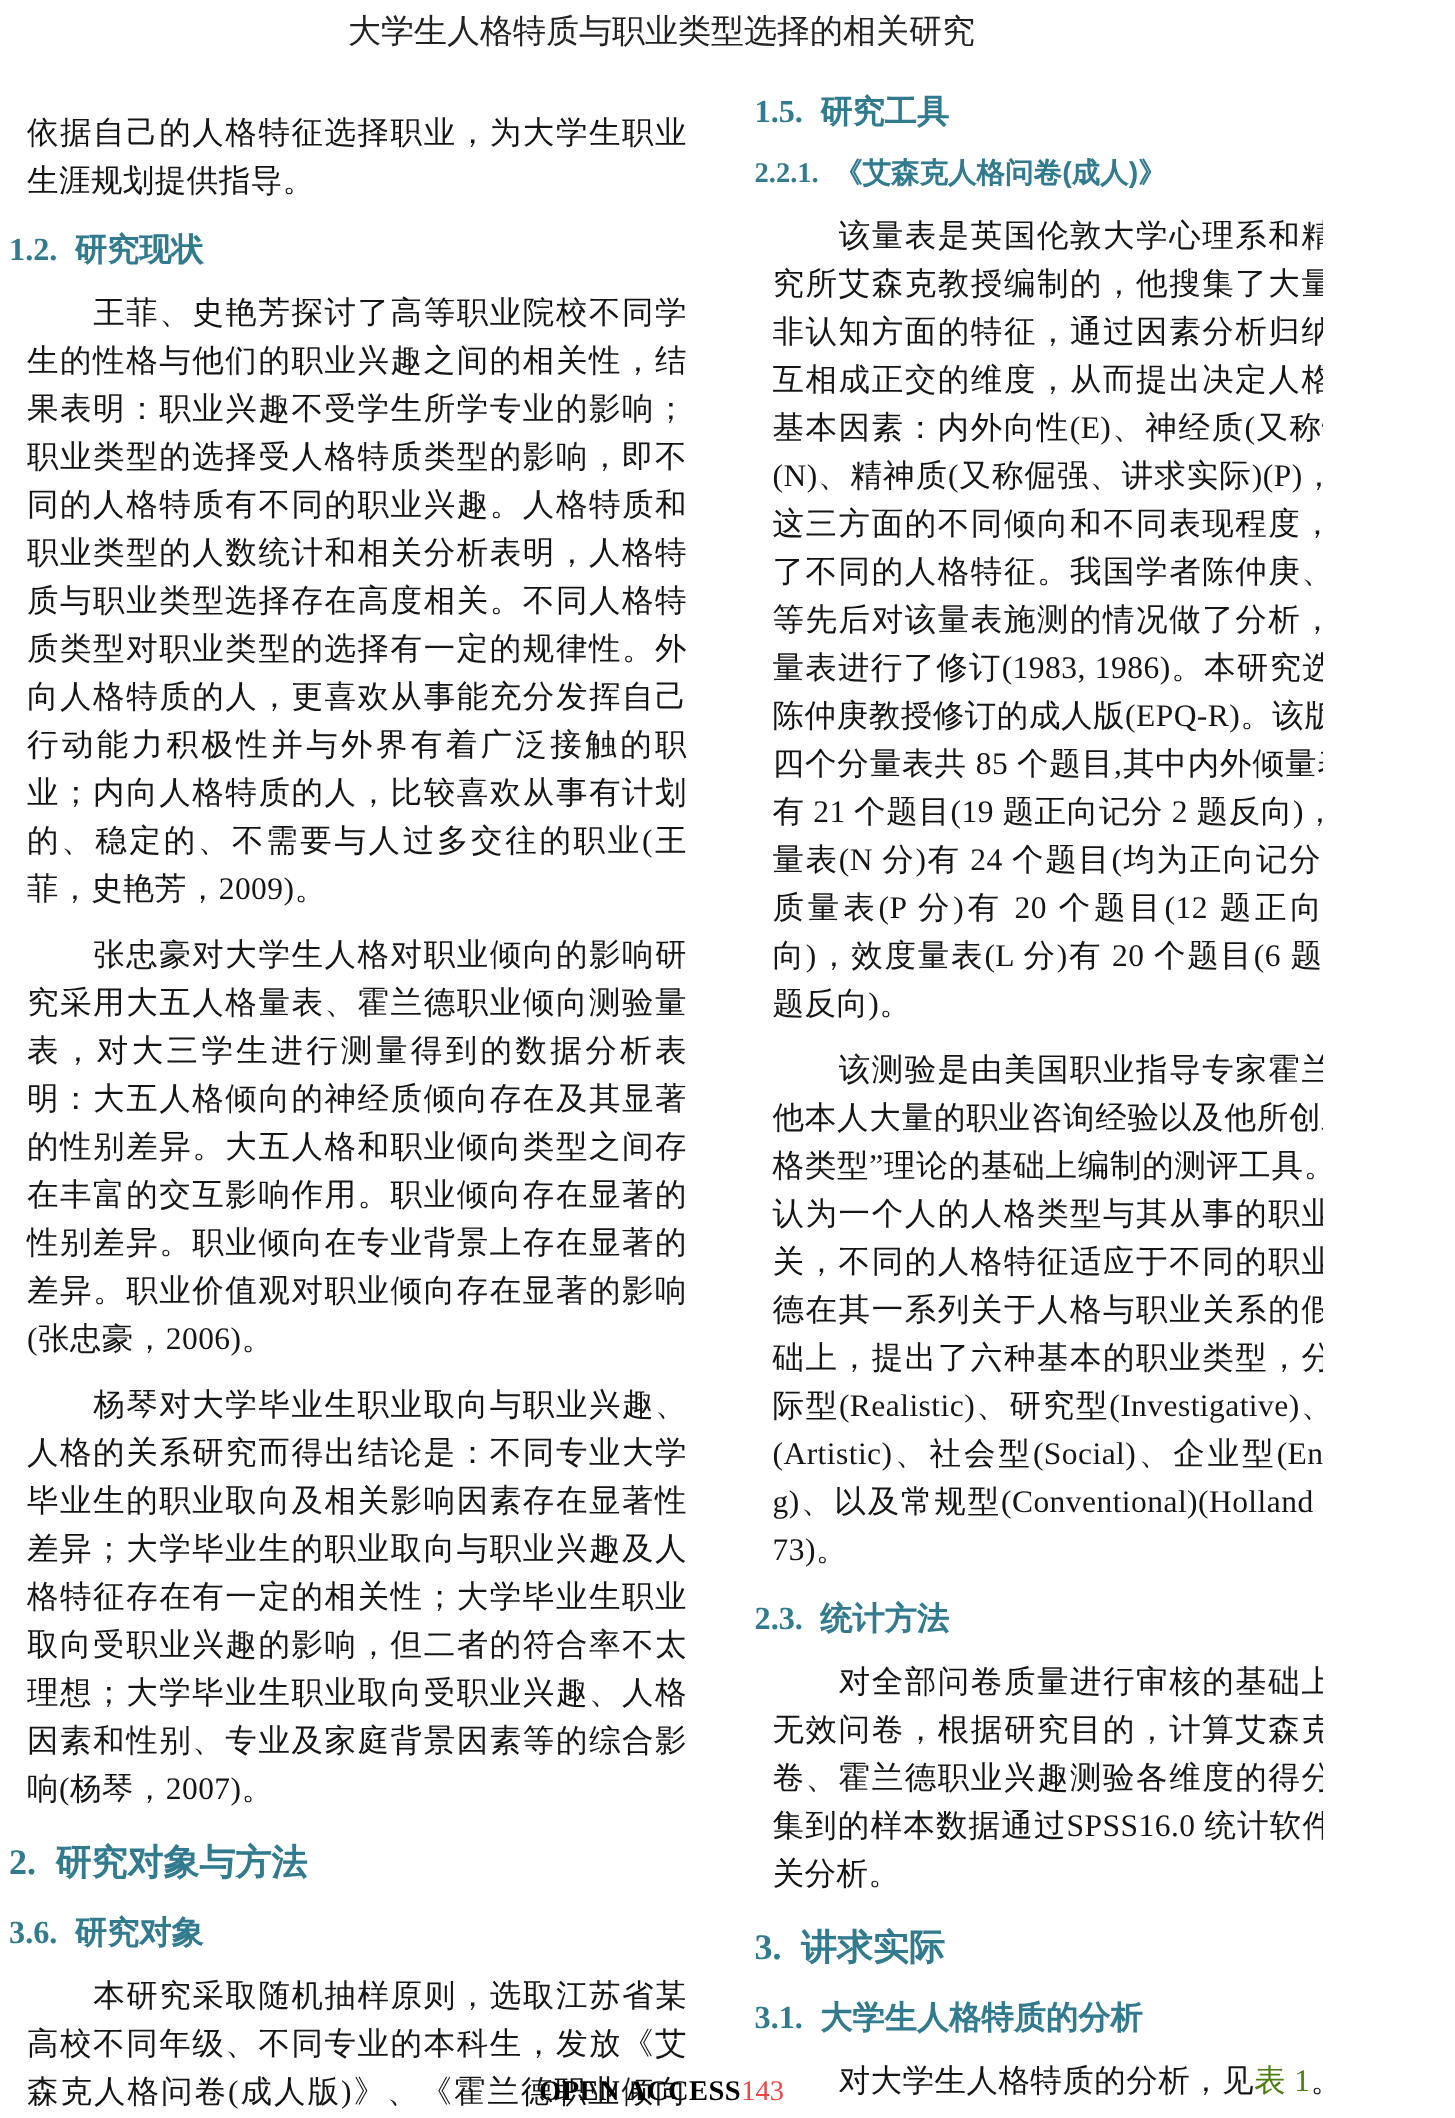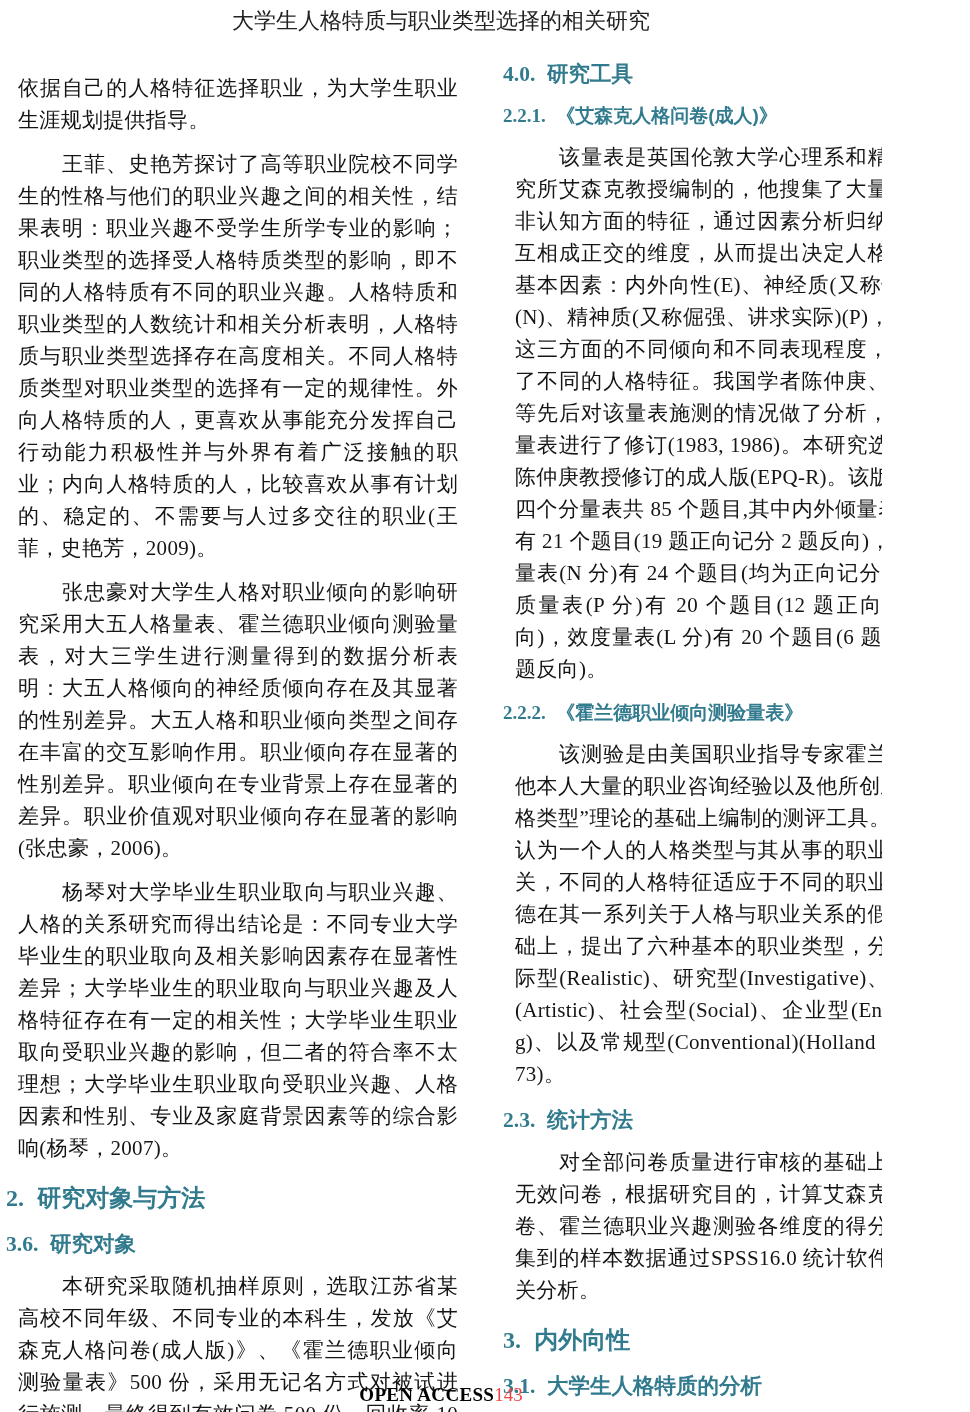--- a/index.html
+++ b/index.html
@@ -89,61 +89,61 @@
 
 <div class="page">
 
   <div class="paper-title">大学生人格特质与职业类型选择的相关研究</div>
 
   <div class="columns">
 
     <div class="col">
       <p class="body no-indent">依据自己的人格特征选择职业，为大学生职业生涯规划提供指导。</p>
 
+      <div class="h3">
+        <span class="hnum">1.2.</span><span>研究现状</span>
+      </div>
 
       <p class="body">王菲、史艳芳探讨了高等职业院校不同学生的性格与他们的职业兴趣之间的相关性，结果表明：职业兴趣不受学生所学专业的影响；职业类型的选择受人格特质类型的影响，即不同的人格特质有不同的职业兴趣。人格特质和职业类型的人数统计和相关分析表明，人格特质与职业类型选择存在高度相关。不同人格特质类型对职业类型的选择有一定的规律性。外向人格特质的人，更喜欢从事能充分发挥自己行动能力积极性并与外界有着广泛接触的职业；内向人格特质的人，比较喜欢从事有计划的、稳定的、不需要与人过多交往的职业(王菲，史艳芳，2009)。</p>
       <p class="body">张忠豪对大学生人格对职业倾向的影响研究采用大五人格量表、霍兰德职业倾向测验量表，对大三学生进行测量得到的数据分析表明：大五人格倾向的神经质倾向存在及其显著的性别差异。大五人格和职业倾向类型之间存在丰富的交互影响作用。职业倾向存在显著的性别差异。职业倾向在专业背景上存在显著的差异。职业价值观对职业倾向存在显著的影响(张忠豪，2006)。</p>
       <p class="body">杨琴对大学毕业生职业取向与职业兴趣、人格的关系研究而得出结论是：不同专业大学毕业生的职业取向及相关影响因素存在显著性差异；大学毕业生的职业取向与职业兴趣及人格特征存在有一定的相关性；大学毕业生职业取向受职业兴趣的影响，但二者的符合率不太理想；大学毕业生职业取向受职业兴趣、人格因素和性别、专业及家庭背景因素等的综合影响(杨琴，2007)。</p>
 
       <div class="h2">
         <span class="hnum">2.</span><span>研究对象与方法</span>
       </div>
 
       <div class="h3">
         <span class="hnum">3.6.</span><span>研究对象</span>
       </div>
 
       <p class="body">本研究采取随机抽样原则，选取江苏省某高校不同年级、不同专业的本科生，发放《艾森克人格问卷(成人版)》、《霍兰德职业倾向测验量表》500 份，采用无记名方式对被试进行施测。最终得到有效问卷 500 份，回收率 100%。其中有效样本率 468 例，有效样本率为 93.6%。</p>
     </div>
 
     <div class="col">
       <div class="h3 first">
-        <span class="hnum">4.0.</span><span>研究工具</span>
+        <span class="hnum">1.5.</span><span>研究工具</span>
       </div>
 
       <div class="h4">
         <span class="hnum">2.2.1.</span><span>《艾森克人格问卷(成人)》</span>
       </div>
 
       <p class="body">该量表是英国伦敦大学心理系和精神病研究所艾森克教授编制的，他搜集了大量的有关非认知方面的特征，通过因素分析归纳出三个互相成正交的维度，从而提出决定人格的三个基本因素：内外向性(E)、神经质(又称情绪性)(N)、精神质(又称倔强、讲求实际)(P)，人们在这三方面的不同倾向和不同表现程度，便构成了不同的人格特征。我国学者陈仲庚、龚耀先等先后对该量表施测的情况做了分析，并对原量表进行了修订(1983, 1986)。本研究选用的是陈仲庚教授修订的成人版(EPQ-R)。该版本包括四个分量表共 85 个题目,其中内外倾量表(E 分)有 21 个题目(19 题正向记分 2 题反向)，神经质量表(N 分)有 24 个题目(均为正向记分)，精神质量表(P 分)有 20 个题目(12 题正向 8 题反向)，效度量表(L 分)有 20 个题目(6 题正向 14 题反向)。</p>
 
-      <div class="h4">
-        <span class="hnum">2.2.2.</span><span>《霍兰德职业倾向测验量表》</span>
-      </div>
 
       <p class="body">该测验是由美国职业指导专家霍兰德根据他本人大量的职业咨询经验以及他所创立的“人格类型”理论的基础上编制的测评工具。霍兰德认为一个人的人格类型与其从事的职业密切相关，不同的人格特征适应于不同的职业。霍兰德在其一系列关于人格与职业关系的假设的基础上，提出了六种基本的职业类型，分别是实际型(Realistic)、研究型(Investigative)、艺术型(Artistic)、社会型(Social)、企业型(Enterprising)、以及常规型(Conventional)(Holland J. L., 1973)。</p>
 
       <div class="h3">
         <span class="hnum">2.3.</span><span>统计方法</span>
       </div>
 
       <p class="body">对全部问卷质量进行审核的基础上，剔除无效问卷，根据研究目的，计算艾森克人格问卷、霍兰德职业兴趣测验各维度的得分，将采集到的样本数据通过SPSS16.0 统计软件进行相关分析。</p>
 
       <div class="h2">
-        <span class="hnum">3.</span><span>内外向性</span>
+        <span class="hnum">3.</span><span>讲求实际</span>
       </div>
 
       <div class="h3">
         <span class="hnum">3.1.</span><span>大学生人格特质的分析</span>
       </div>
 
       <p class="body"><span>对大学生人格特质的分析，见</span><span class="inline-link">表 1</span><span>。</span></p>
 
       <p class="body">从表中可看出，大学生的人格特质在内外倾维度上的均分较神经质维度和精神质维度的均分高(t 检验</p>
     </div>

